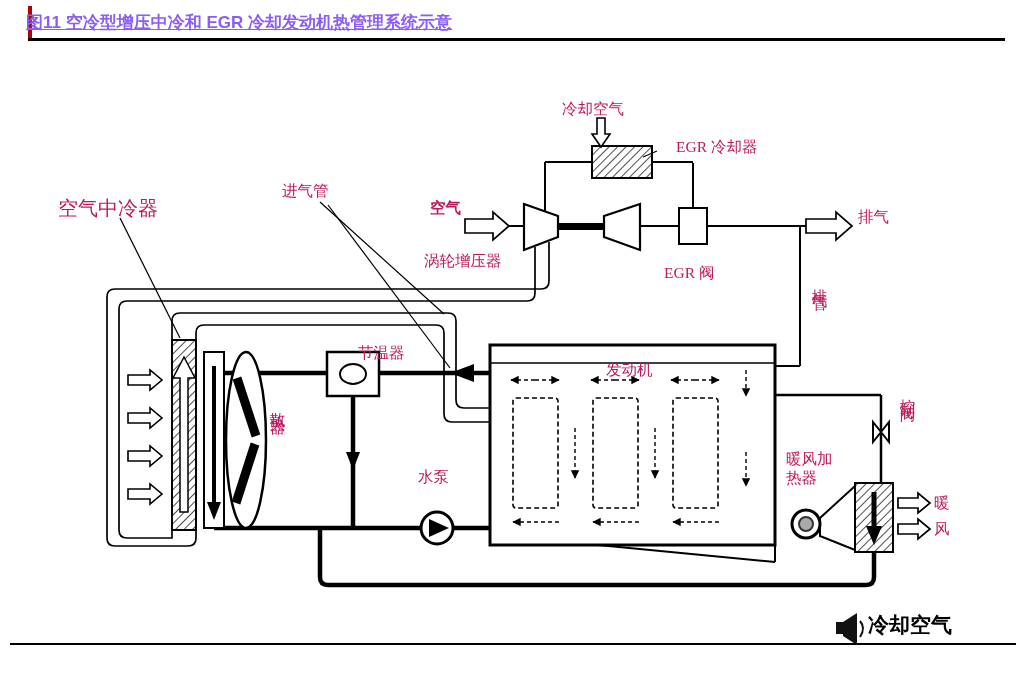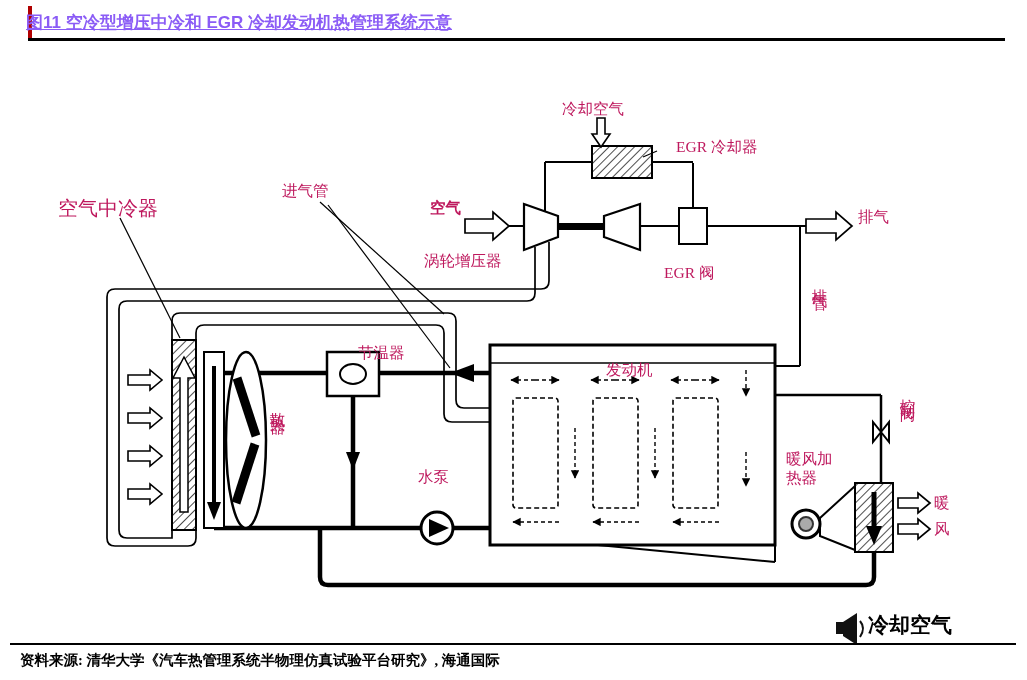--- a/index.html
+++ b/index.html
@@ -172,21 +172,20 @@
       <rect x="836" y="622" width="7" height="12" fill="#111"></rect>
       <polygon points="843,622 857,613 857,645 843,636" fill="#111"></polygon>
       <path d="M860,621 Q866,628 860,637" stroke="#111" stroke-width="2" fill="none"></path>
     </g>
   </svg>
 
   <div class="title-accent"></div>
   <div class="title">图11 空冷型增压中冷和 EGR 冷却发动机热管理系统示意</div>
   <div class="title-rule"></div>
   <div class="bottom-rule"></div>
-  <div class="source">资料来源: 清华大学《汽车热管理系统半物理仿真试验平台研究》, 海通国际</div>
   <div class="watermark">冷却空气</div>
 
   <div class="lbl" style="left:562px;top:100px;">冷却空气</div>
   <div class="lbl" style="left:676px;top:138px;">EGR 冷却器</div>
   <div class="lbl" style="left:430px;top:199px;font-weight:bold;">空气</div>
   <div class="lbl" style="left:424px;top:252px;">涡轮增压器</div>
   <div class="lbl" style="left:664px;top:264px;">EGR 阀</div>
   <div class="lbl" style="left:858px;top:208px;">排气</div>
   <div class="lbl" style="left:58px;top:196px;font-size:20px;">空气中冷器</div>
   <div class="lbl" style="left:282px;top:182px;">进气管</div>

